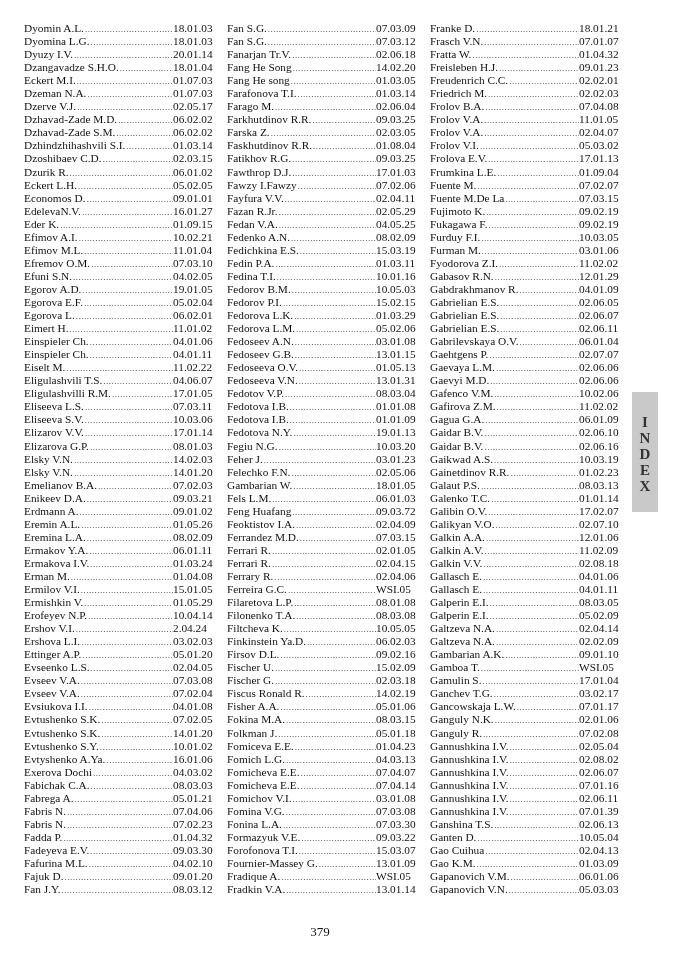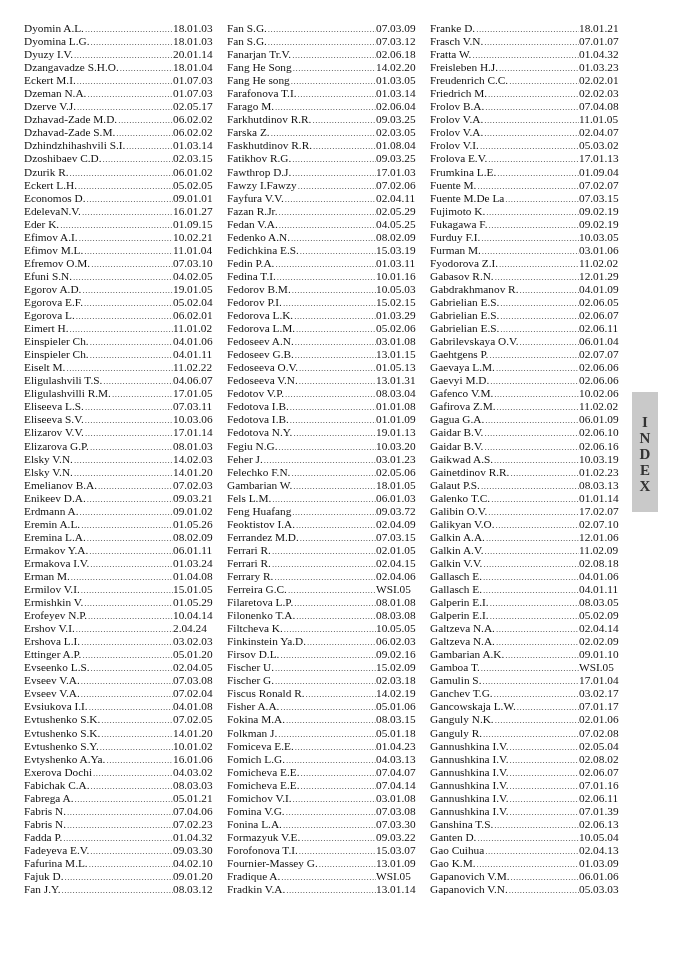--- a/index.html
+++ b/index.html
@@ -784,21 +784,21 @@
           <span class="ref">07.01.07</span>
         </div>
         <div class="entry">
           <span class="name">Fratta W.</span>
           <span class="leader"></span>
           <span class="ref">01.04.32</span>
         </div>
         <div class="entry">
           <span class="name">Freisleben H.J.</span>
           <span class="leader"></span>
-          <span class="ref">01.03.23</span>
+          <span class="ref">09.01.23</span>
         </div>
         <div class="entry">
           <span class="name">Freudenrich C.C.</span>
           <span class="leader"></span>
           <span class="ref">02.02.01</span>
         </div>
         <div class="entry">
           <span class="name">Friedrich M.</span>
           <span class="leader"></span>
           <span class="ref">02.02.03</span>
@@ -1112,13 +1112,14 @@
   </div>
 
   <div class="index-tab" id="index-tab">
       <span>I</span>
       <span>N</span>
       <span>D</span>
       <span>E</span>
       <span>X</span>
     </div>
 
+  <div class="page-number">379</div>
 </div>
 
 </body></html>

